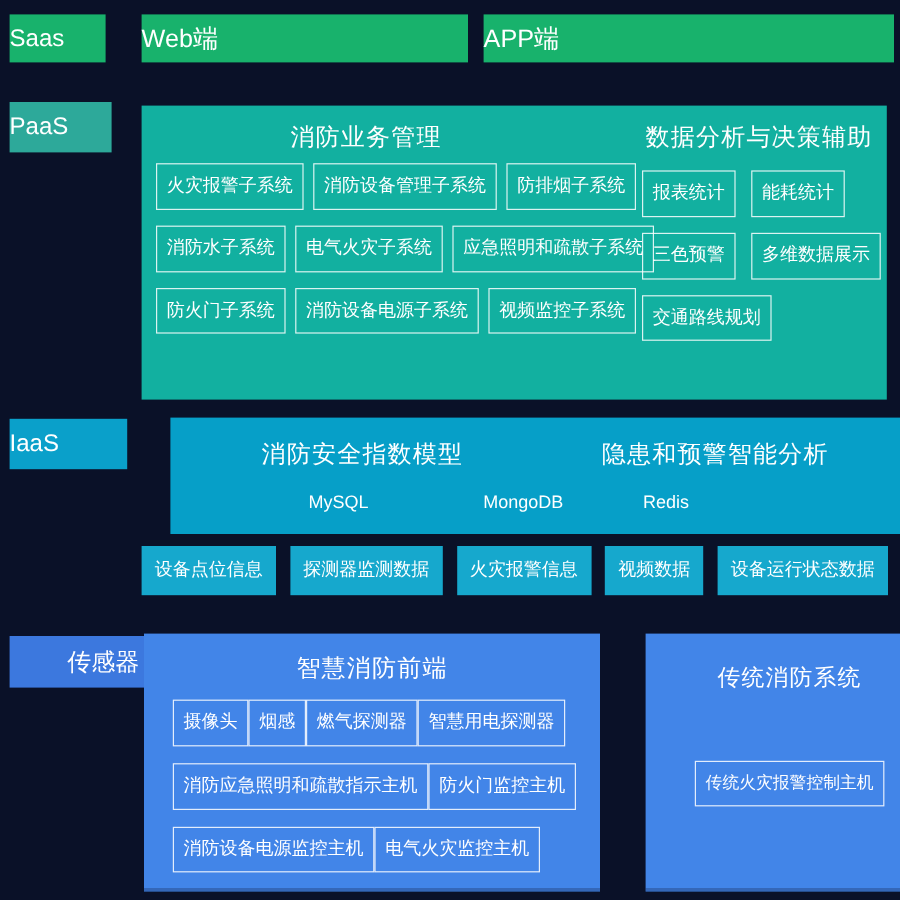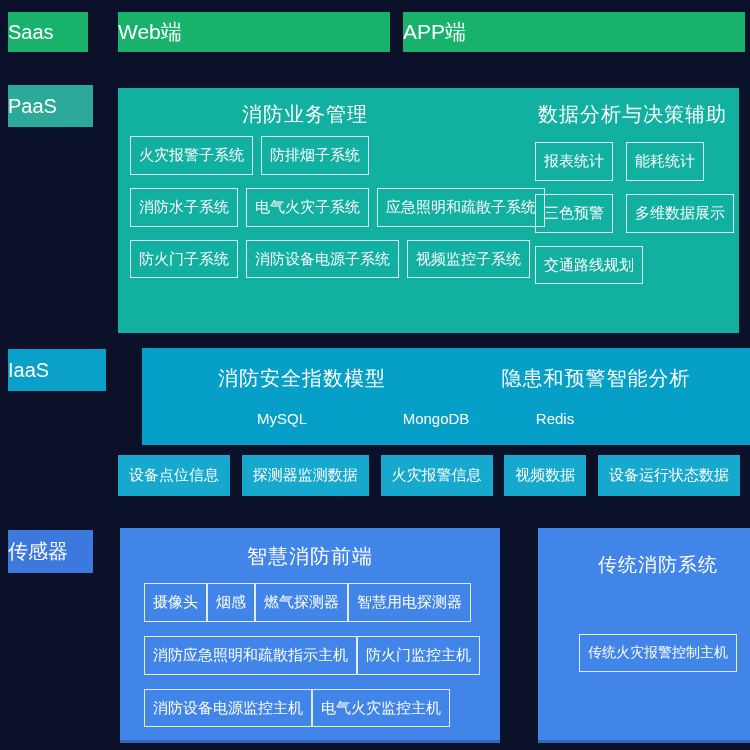--- a/index.html
+++ b/index.html
@@ -12,21 +12,21 @@
   .abs{position:absolute;}
   .center{display:flex;align-items:center;justify-content:flex-start;}
 
   
   .side-label{font-size:20px;}
   .green-bg{background:var(--green,#18b26c);}
   .teal-label-bg{background:var(--teal-label,#2da99a);}
   .teal-bg{background:var(--teal-box,#12b0a0);}
   .cyan-label-bg{background:var(--cyan-label,#0aa0ca);}
   .cyan-bg{background:var(--cyan-box,#069fc8);margin-left:24px;}
-  .blue-label-bg{background:var(--blue-label,#3c78de);}
+  .blue-label-bg{background:var(--blue-label,#3c78de);padding-left:48px;}
   .blue-bg{background:var(--blue-box,#4285e8);border-bottom:3px solid rgba(10,17,40,.25);}
 
   .top-box{font-size:21px;}
 
   .panel-title{font-size:20px;text-align:center;letter-spacing:1px;}
 
   .chip-row{display:flex;flex-wrap:nowrap;align-items:flex-start;}
   .chip{
     display:inline-block;white-space:nowrap;
     border:1px solid rgba(255,255,255,.85);
@@ -72,20 +72,21 @@
     <span>PaaS</span>
   </div>
 
   <div class="abs teal-bg" style="left:118px;top:88px;width:621px;height:245px;">
 
     <div class="paas-col" style="left:12px;width:395px;">
       <div class="panel-title" style="margin-top:13px;width:350px;">消防业务管理</div>
       <div class="rows-col paas-rows">
         <div class="chip-row">
             <span class="chip">火灾报警子系统</span>
+            <span class="chip">消防设备管理子系统</span>
             <span class="chip">防排烟子系统</span>
           </div>
         <div class="chip-row">
             <span class="chip">消防水子系统</span>
             <span class="chip">电气火灾子系统</span>
             <span class="chip">应急照明和疏散子系统</span>
           </div>
         <div class="chip-row">
             <span class="chip">防火门子系统</span>
             <span class="chip">消防设备电源子系统</span>

